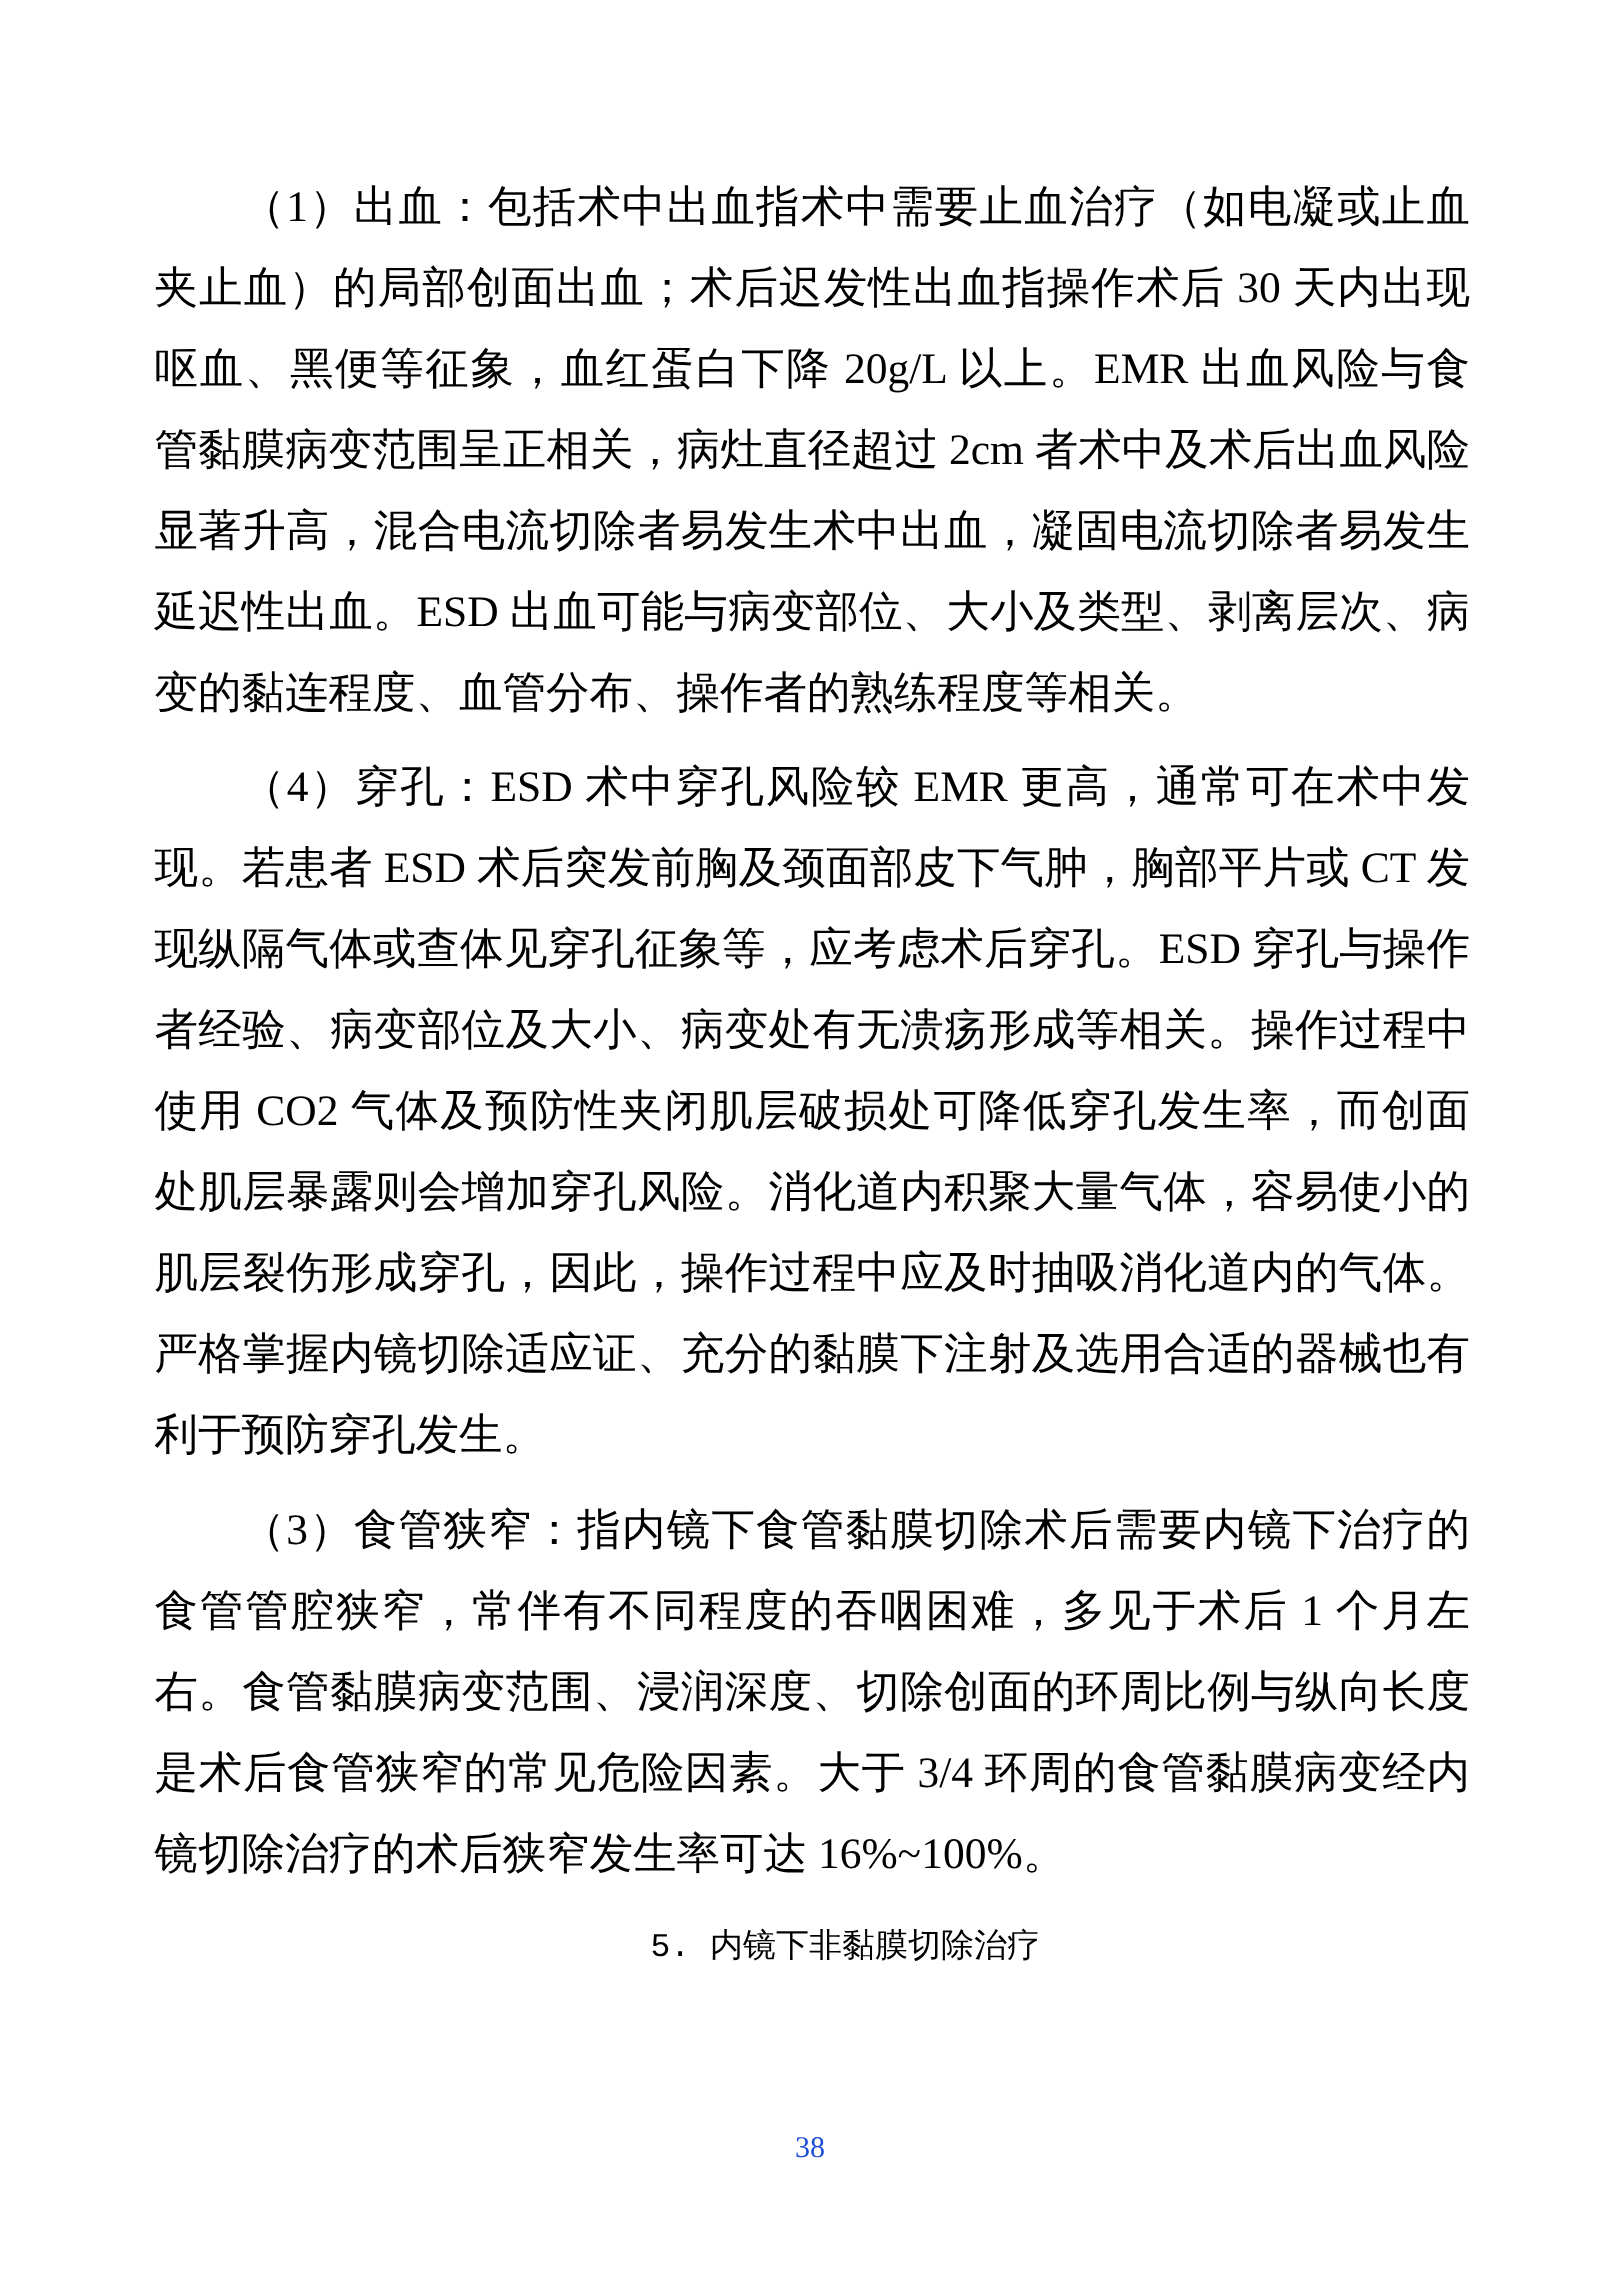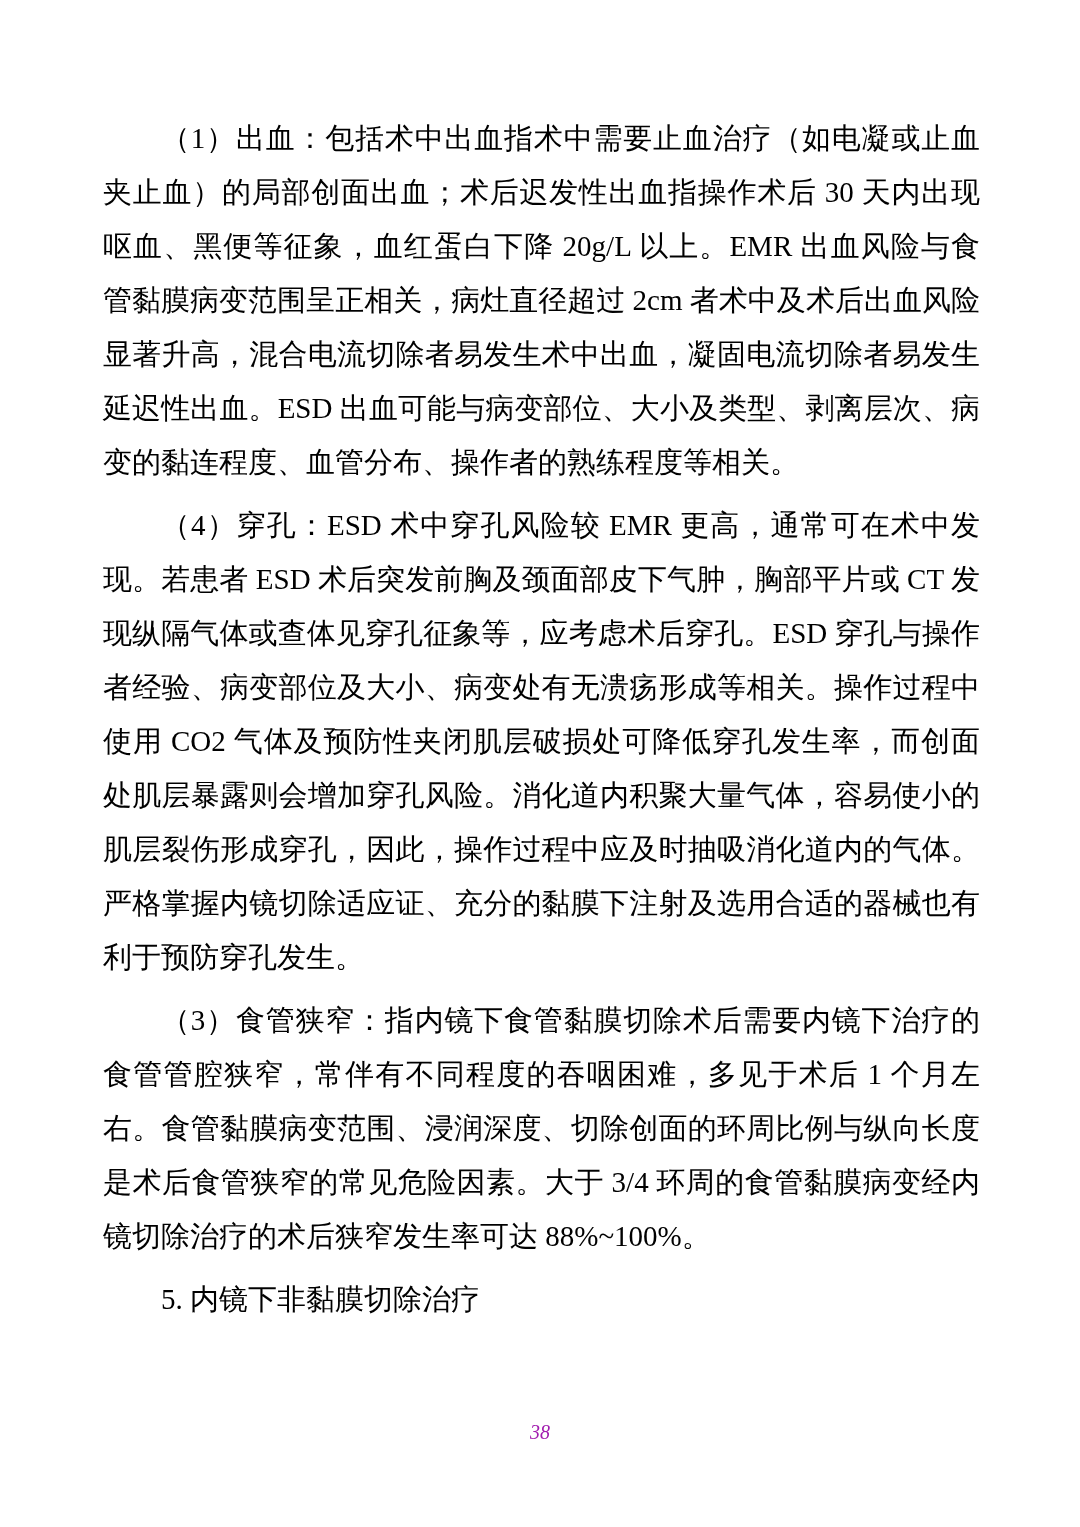--- a/index.html
+++ b/index.html
@@ -33,43 +33,43 @@
   .body-par {
     font-size: 29px;
     line-height: 54px;
     text-align: justify;
     text-justify: inter-ideograph;
     text-indent: 2em;
     margin: 0 0 9px 0;
     word-break: break-word;
   }
   .section-heading {
-    font-size: 29px;
+    font-size: 22px;
     line-height: 54px;
     text-indent: 2em;
     margin: 0;
-    text-align: left;
+    text-align: center;
+    font-family: Liberation Mono, monospace;
   }
   .page-number {
     position: absolute;
     left: 0;
     right: 0;
     top: 1418px;
     height: 28px;
     line-height: 28px;
     text-align: center;
     font-size: 20px;
-    color: #a21caf;
-    font-style: italic;
+    color: #1d4ed8;
   }
 </style>
 </head>
 <body>
 
 <div class="page">
   <div class="content">
     <p class="body-par">（1）出血：包括术中出血指术中需要止血治疗（如电凝或止血夹止血）的局部创面出血；术后迟发性出血指操作术后 30 天内出现呕血、黑便等征象，血红蛋白下降 20g/L 以上。EMR 出血风险与食管黏膜病变范围呈正相关，病灶直径超过 2cm 者术中及术后出血风险显著升高，混合电流切除者易发生术中出血，凝固电流切除者易发生延迟性出血。ESD 出血可能与病变部位、大小及类型、剥离层次、病变的黏连程度、血管分布、操作者的熟练程度等相关。</p>
     <p class="body-par">（4）穿孔：ESD 术中穿孔风险较 EMR 更高，通常可在术中发现。若患者 ESD 术后突发前胸及颈面部皮下气肿，胸部平片或 CT 发现纵隔气体或查体见穿孔征象等，应考虑术后穿孔。ESD 穿孔与操作者经验、病变部位及大小、病变处有无溃疡形成等相关。操作过程中使用 CO2 气体及预防性夹闭肌层破损处可降低穿孔发生率，而创面处肌层暴露则会增加穿孔风险。消化道内积聚大量气体，容易使小的肌层裂伤形成穿孔，因此，操作过程中应及时抽吸消化道内的气体。严格掌握内镜切除适应证、充分的黏膜下注射及选用合适的器械也有利于预防穿孔发生。</p>
-    <p class="body-par">（3）食管狭窄：指内镜下食管黏膜切除术后需要内镜下治疗的食管管腔狭窄，常伴有不同程度的吞咽困难，多见于术后 1 个月左右。食管黏膜病变范围、浸润深度、切除创面的环周比例与纵向长度是术后食管狭窄的常见危险因素。大于 3/4 环周的食管黏膜病变经内镜切除治疗的术后狭窄发生率可达 88%~100%。</p>
+    <p class="body-par">（3）食管狭窄：指内镜下食管黏膜切除术后需要内镜下治疗的食管管腔狭窄，常伴有不同程度的吞咽困难，多见于术后 1 个月左右。食管黏膜病变范围、浸润深度、切除创面的环周比例与纵向长度是术后食管狭窄的常见危险因素。大于 3/4 环周的食管黏膜病变经内镜切除治疗的术后狭窄发生率可达 16%~100%。</p>
     <p class="section-heading">5. 内镜下非黏膜切除治疗</p>
   </div>
   <div class="page-number">38</div>
 </div>
 
 </body></html>

